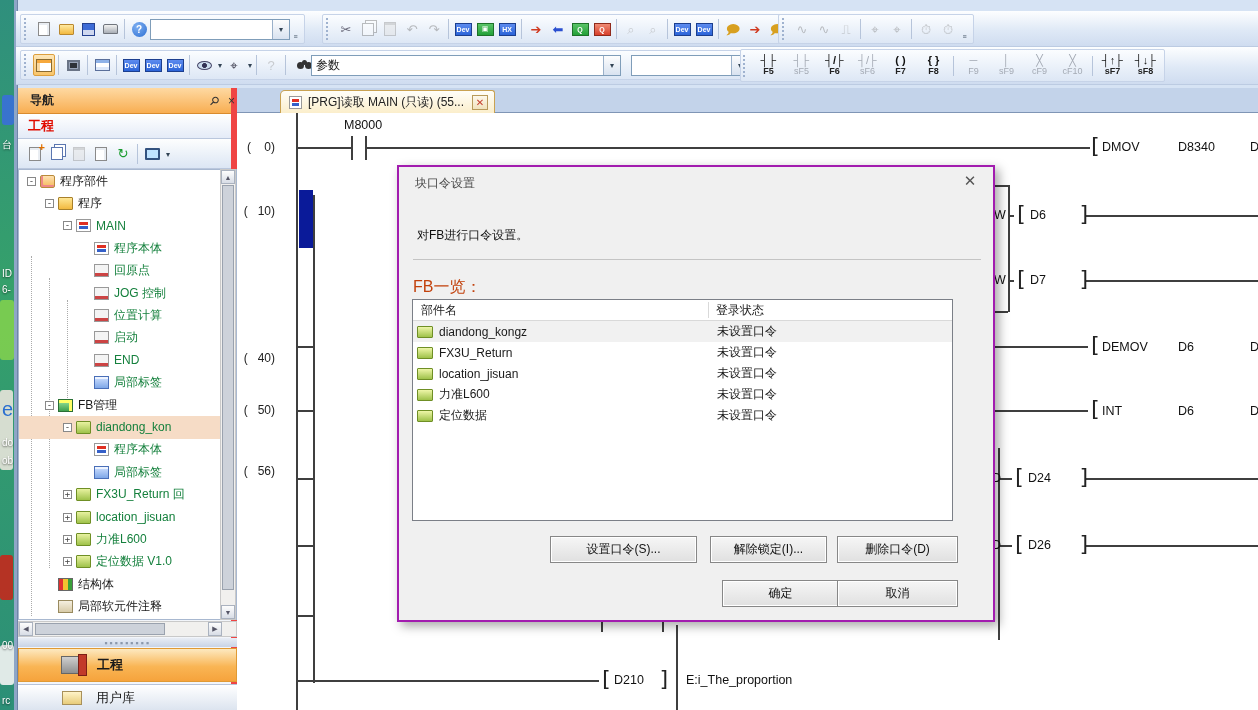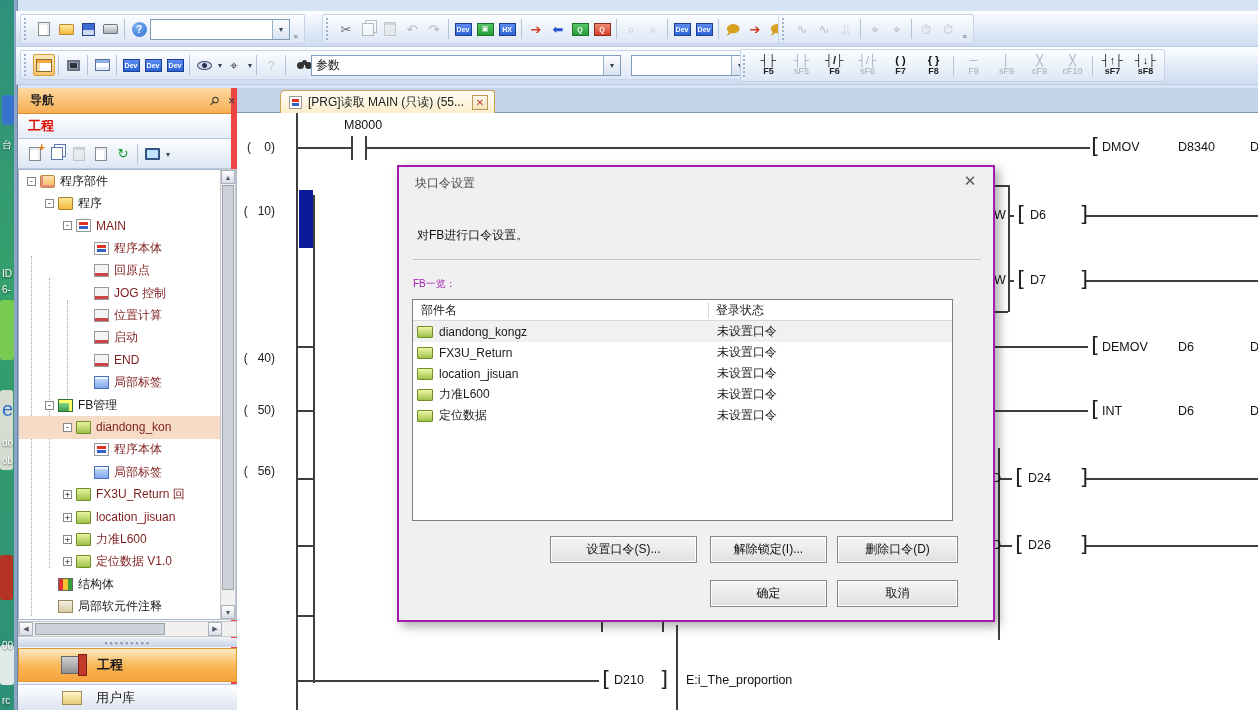--- a/index.html
+++ b/index.html
@@ -72,21 +72,21 @@
 .ti-parts{background:linear-gradient(#ffe1b0,#f4b95c);border:1px solid #b98a3a;border-radius:2px;box-shadow:inset 2px -2px 0 #e88}
 .ti-ladder{background:#fff;border:1px solid #999}
 .ti-ladder::before{content:"";position:absolute;left:2px;top:2px;right:2px;height:3px;background:#e03022}
 .ti-ladder::after{content:"";position:absolute;left:2px;bottom:2px;right:2px;height:3px;background:#3560c8}
 .ti-sub{background:#f4f4f4;border:1px solid #999;box-shadow:inset 0 -3px 0 #c44}
 .ti-label{background:linear-gradient(#cfe0ff,#7fa8e8);border:1px solid #4a6fb8;box-shadow:inset 0 2px 0 #eef4ff}
 .ti-fb{background:linear-gradient(#9fe89f,#3f9f4f);border:1px solid #2a6f35;box-shadow:inset -3px 3px 0 #ff6}
 .ti-struct{background:linear-gradient(90deg,#e03030 33%,#f2c230 33%,#f2c230 66%,#3a9f3a 66%);border:1px solid #666}
 .ti-comment{background:linear-gradient(#f5efe0,#d8cba8);border:1px solid #998a5f}
 .tlab{overflow:hidden}
-.tlab.red{color:#7f1d1d}
+.tlab.red{color:#15803d}
 .tlab.blk{color:#1a1a1a}
 .guide{position:absolute;border-left:1px dotted #aaa}
 
 .sb{position:absolute;background:#f1f0ee;border:1px solid #c9c9c9}
 .sbar{background:#cdd2da;border:1px solid #9aa2ae;position:absolute}
 .sbtn{position:absolute;background:linear-gradient(#fdfdfd,#d8dde6);border:1px solid #aab2bf;color:#556;display:flex;align-items:center;justify-content:center;font-size:7px}
 #splitter{position:absolute;left:0;top:550px;width:219px;height:9px;background:linear-gradient(#e8edf5,#c9d4e6);display:flex;align-items:center;justify-content:center;color:#8a97ab;font-size:9px;letter-spacing:2px;overflow:hidden}
 .navbtn{position:absolute;left:0;width:219px;display:flex;align-items:center;border-top:1px solid #b7c3d8}
 #btn-proj{top:560px;height:34px;background:linear-gradient(#fde9c0,#f9b554 55%,#f6a33c);border:1px solid #e09a34}
 #btn-userlib{top:596px;height:26px;background:linear-gradient(#ffffff,#dce4ef)}
@@ -108,21 +108,21 @@
 .lt{position:absolute;font-size:12.5px;color:#111;white-space:pre}
 .rn{position:absolute;left:4px;width:34px;text-align:right;font-size:12px;color:#222;white-space:pre}
 .br{position:absolute;font-size:22px;line-height:24px;color:#222;font-family:"DejaVu Sans Mono",monospace}
 #selblock{position:absolute;left:62px;top:77px;width:14px;height:58px;background:#0a1a99}
 
 #dlg{position:absolute;left:397px;top:165px;width:598px;height:457px;background:#f0f0f0;border:2px solid #a21caf;box-shadow:4px 4px 10px rgba(0,0,0,.35)}
 #dlg .title{position:absolute;left:16px;top:8px;font-size:12px;color:#4b4b4b}
 #dlg .xbtn{position:absolute;right:10px;top:4px;width:26px;height:20px;display:flex;align-items:center;justify-content:center;color:#555;font-size:15px}
 #dlg .desc{position:absolute;left:18px;top:60px;font-size:12px;color:#111}
 #dlg .rule{position:absolute;left:14px;top:92px;width:568px;height:1px;background:#c4c4c4}
-#dlg .llab{position:absolute;left:14px;top:110px;font-size:10px;color:#a21caf}
+#dlg .llab{position:absolute;left:14px;top:110px;font-size:16px;color:#c2410c}
 #fbtable{position:absolute;left:13px;top:132px;width:541px;height:222px;background:#fff;border:1px solid #7b7f87;font-size:12px}
 #fbhead{height:21px;border-bottom:1px solid #d9d9d9;position:relative;display:flex;align-items:center;color:#222}
 #fbhead .c1{padding-left:8px;width:295px}
 #fbhead .c2{padding-left:8px}
 #fbhead .vd{position:absolute;left:295px;top:2px;bottom:2px;width:1px;background:#d9d9d9}
 .fbrow{height:21px;display:flex;align-items:center;color:#1a1a1a}
 .fbrow.alt{background:#f1f1f1}
 .fbrow .ic{width:16px;height:12px;margin:0 6px 0 4px;background:linear-gradient(#eef6a8,#9fc24a);border:1px solid #6f8f25;border-radius:1px;flex:none}
 .fbrow .nm{width:269px;overflow:hidden;white-space:nowrap}
 .fbrow .st{padding-left:9px}
@@ -652,17 +652,17 @@
           <div class="fbrow">
             <span class="ic"></span>
             <span class="nm">定位数据</span>
             <span class="st">未设置口令</span>
           </div>
         </div>
     </div>
     <div class="dbtn" style="left:151px;top:369px;width:147px">设置口令(S)...</div>
     <div class="dbtn" style="left:311px;top:369px;width:117px">解除锁定(I)...</div>
     <div class="dbtn" style="left:438px;top:369px;width:121px">删除口令(D)</div>
-    <div class="dbtn" style="left:311px;top:413px;width:117px">确定</div>
+    <div class="dbtn" style="left:323px;top:413px;width:117px">确定</div>
     <div class="dbtn" style="left:438px;top:413px;width:121px">取消</div>
   </div>
 
 </div>
 
 </body></html>

